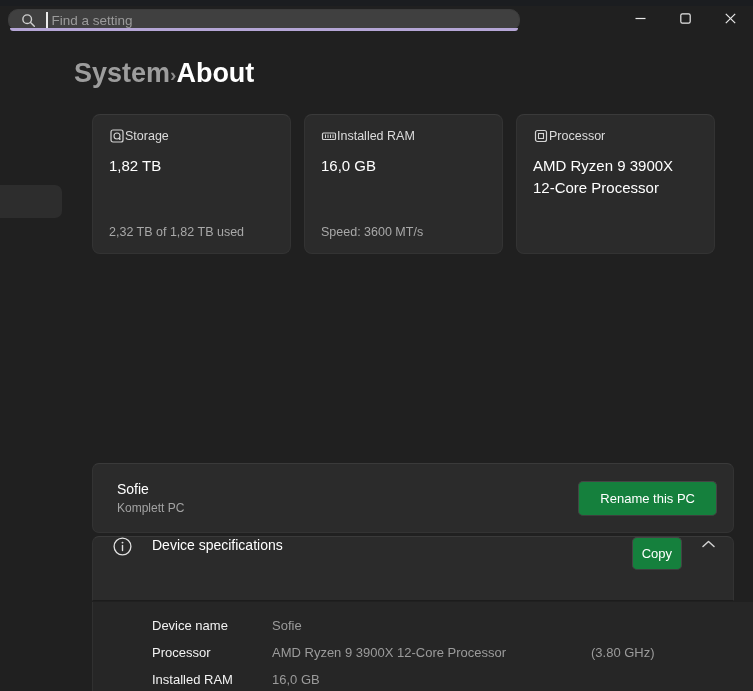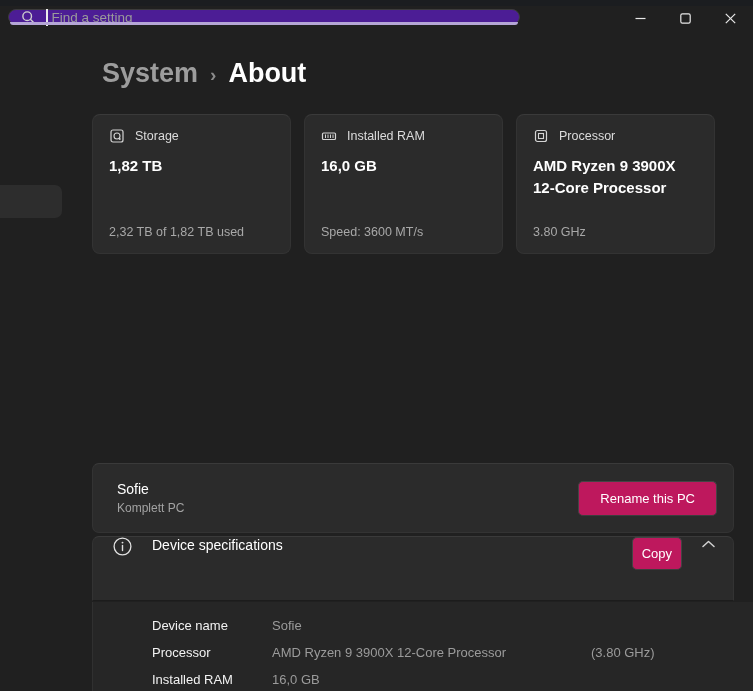--- a/index.html
+++ b/index.html
@@ -9,42 +9,42 @@
     font-family: "Liberation Sans", "DejaVu Sans", sans-serif;
     color: #fff;
     position: relative;
   }
   .top-strip {
     position: absolute; top: 0; left: 0; width: 100%; height: 6px;
     background: #1b1d20;
   }
   
   .search-box {
-    position: absolute; left: 8px; top: 9px; width: 512px; height: 16px;
-    background: #4c1d95;
+    position: absolute; left: 8px; top: 9px; width: 512px; height: 22px;
+    background: #404040;
     border: 1px solid #3c3c3c;
     border-radius: 10px;
     display: flex; align-items: center;
     padding: 0 12px;
   }
   .search-box::after {
     content: ""; position: absolute; left: 1px; right: 1px; bottom: -1px;
     height: 3px; background: #b5a6d6; border-radius: 0 0 10px 10px;
   }
   .search-icon { width: 15px; height: 15px; flex: 0 0 auto; margin-right: 10px; }
   .caret { width: 1.5px; height: 17px; background: #ececec; margin-right: 4px; }
   .search-placeholder { color: #9b9b9b; font-size: 13.5px; }
   
   .win-controls { position: absolute; top: 3px; right: 0; display: flex; }
   .win-btn { width: 45px; height: 30px; display: flex; align-items: center; justify-content: center; }
   .win-btn svg { display: block; }
   
   .breadcrumb {
-    position: absolute; left: 102px; top: 58px;
-    display: flex; align-items: center; gap: 12px;
+    position: absolute; left: 74px; top: 58px;
+    display: flex; align-items: center; 
     font-size: 27px; font-weight: bold;
   }
   .crumb-parent { color: #9d9d9d; }
   .crumb-sep { color: #8b8b8b; font-size: 19px; font-weight: bold; padding-top: 3px; }
   .crumb-current { color: #ffffff; }
   
   .nav-partial {
     position: absolute; left: -14px; top: 185px; width: 76px; height: 33px;
     background: #2d2d2d; border-radius: 7px;
   }
@@ -55,38 +55,38 @@
   }
   .card {
     width: 199px; height: 140px;
     background: #2b2b2b;
     border: 1px solid #333333;
     border-top-color: #3a3a3a;
     border-radius: 8px;
     padding: 13px 16px 14px 16px;
     display: flex; flex-direction: column;
   }
-  .card-head { display: flex; align-items: center; gap: 10px; }
+  .card-head { display: flex; align-items: center; gap: 0; }
   .card-head svg { width: 16px; height: 16px; flex: 0 0 auto; }
   .card-label { font-size: 12.5px; color: #dcdcdc; }
-  .card-value { margin-top: 11px; font-size: 15px; font-weight: bold; color: #ffffff; line-height: 1.45; }
+  .card-value { margin-top: 11px; font-size: 15px; font-weight: normal; color: #ffffff; line-height: 1.45; }
   .card-caption { margin-top: auto; font-size: 12.5px; color: #a8a8a8; }
   
   .device-row {
     position: absolute; left: 92px; top: 463px; width: 642px; height: 70px;
     background: #2b2b2b; border: 1px solid #333333; border-top-color: #3a3a3a;
     border-radius: 7px;
     display: flex; align-items: center;
     padding: 0 16px 0 24px;
   }
   .device-names { display: flex; flex-direction: column; gap: 4px; }
   .device-name { font-size: 14px; color: #ffffff; }
   .device-model { font-size: 12px; color: #a2a2a2; }
   .btn {
-    background: #be185d;
+    background: #15803d;
     border: 1px solid #444444;
     border-bottom-color: #3d3d3d;
     border-radius: 5px;
     color: #ffffff;
     font-family: inherit;
     font-size: 13px;
     cursor: default;
   }
   .rename-btn { margin-left: auto; padding: 9px 21px; }
   
@@ -191,21 +191,20 @@
 
   <div class="card">
     <div class="card-head">
       <svg viewBox="0 0 16 16">
         <rect x="2.5" y="2.5" width="11" height="11" rx="2" fill="none" stroke="#d4d4d4" stroke-width="1.2"></rect>
         <rect x="5.5" y="5.5" width="5" height="5" fill="none" stroke="#d4d4d4" stroke-width="1.1"></rect>
       </svg>
       <span class="card-label">Processor</span>
     </div>
     <div class="card-value">AMD Ryzen 9 3900X 12-Core Processor</div>
-    <div class="card-caption">3.80 GHz</div>
   </div>
 
 </div>
 
 <div class="device-row">
   <div class="device-names">
     <span class="device-name">Sofie</span>
     <span class="device-model">Komplett PC</span>
   </div>
   <button class="btn rename-btn">Rename this PC</button>

